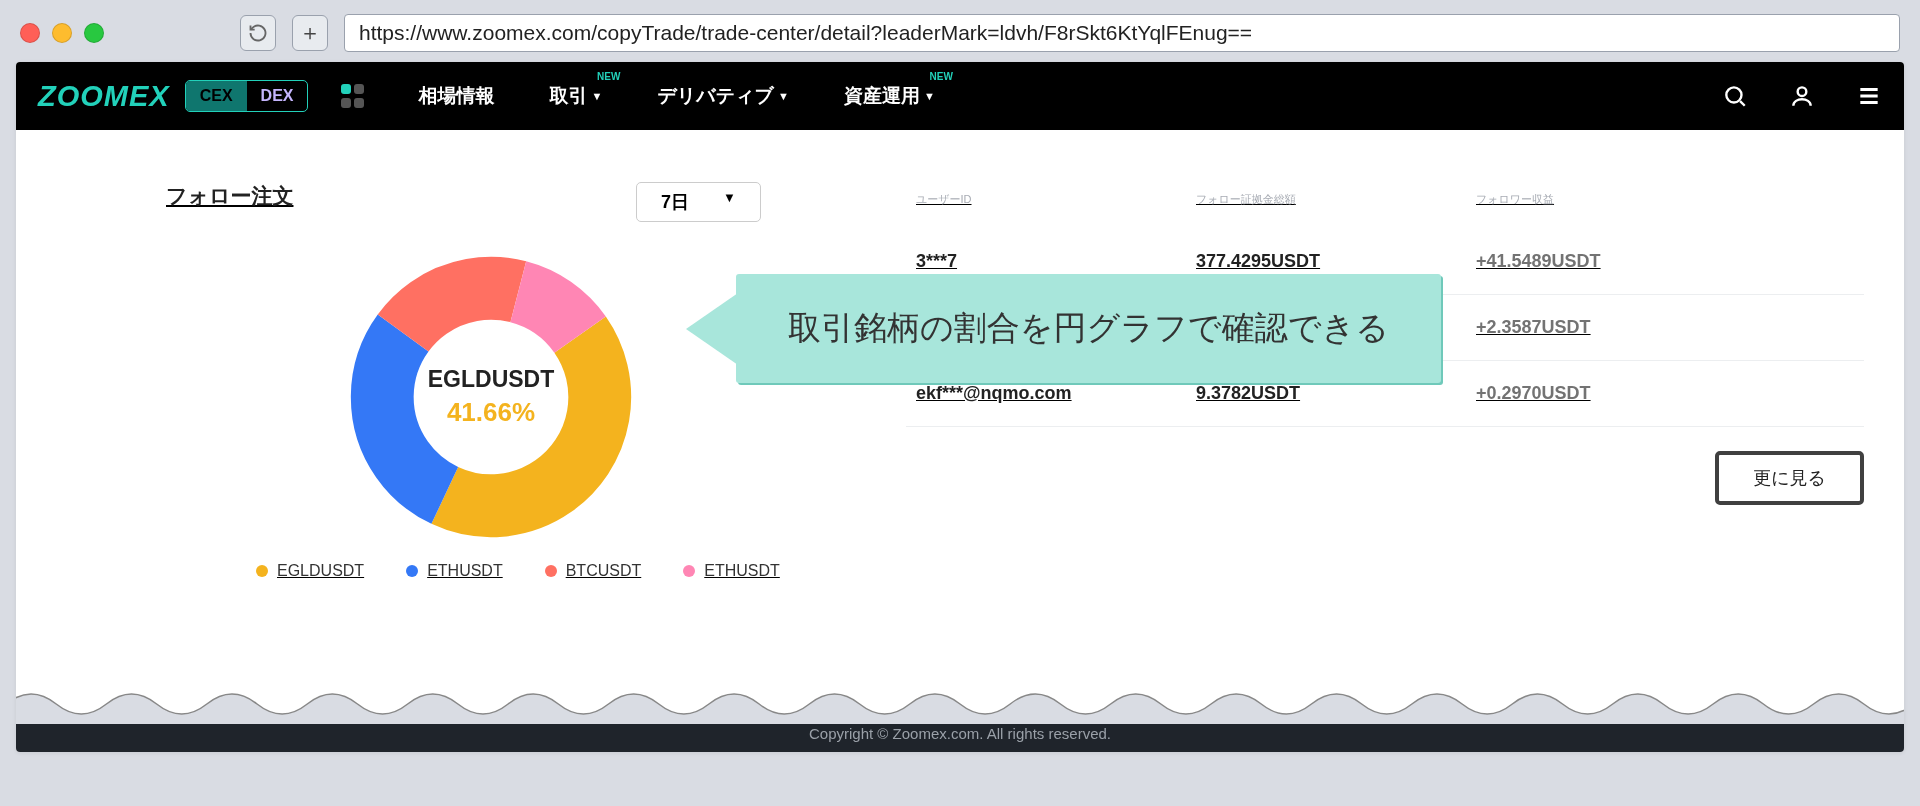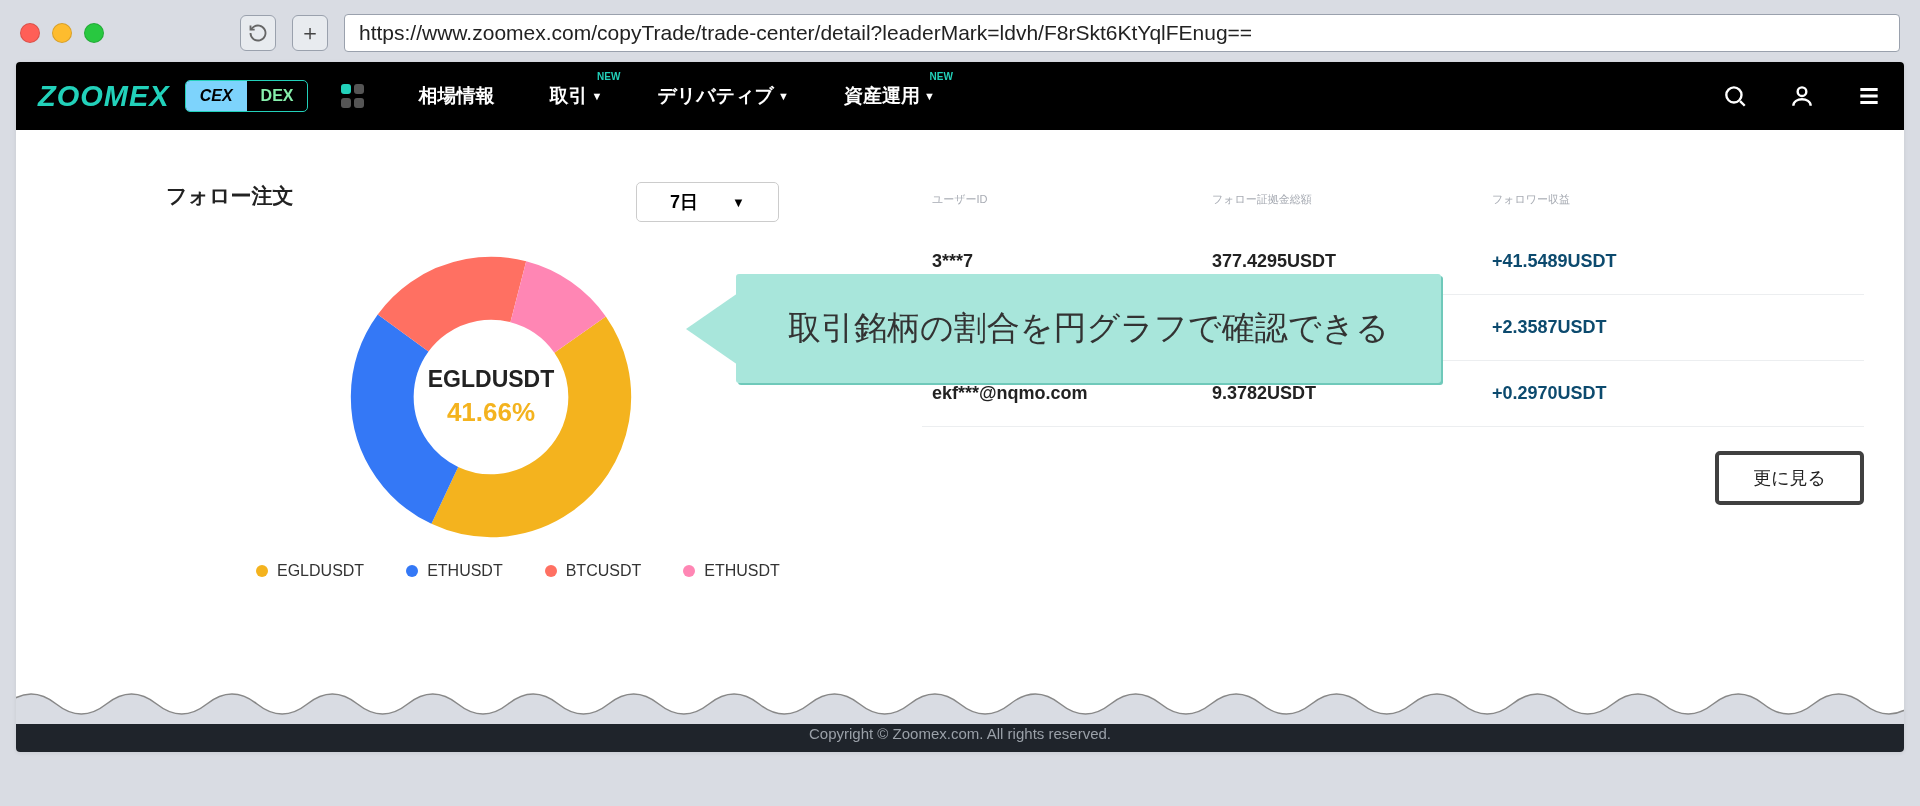--- a/index.html
+++ b/index.html
@@ -15,55 +15,55 @@
 .chrome-btn { width: 36px; height: 36px; border: 1px solid #9aa1ad; border-radius: 6px; background: #e8ebef; display: flex; align-items: center; justify-content: center; color: #444; font-size: 22px; font-weight: 300; }
 .url-bar { flex: 1; height: 38px; background: #fff; border: 1px solid #9aa1ad; border-radius: 4px; display: flex; align-items: center; padding: 8px 14px; font-size: 21px; color: #222; }
 
 
 .app-frame { margin: 0 16px 20px 16px; background: #fff; border-radius: 4px; overflow: hidden; box-shadow: 0 1px 4px rgba(0,0,0,.08); height: 690px; position: relative; }
 
 
 .nav { background: #000; height: 68px; display: flex; align-items: center; padding: 0 22px; gap: 15px; }
 .logo { color: #22d1ba; font-size: 29px; font-weight: 900; letter-spacing: 1px; font-style: italic; }
 .toggle { border: 1.5px solid #22d1ba; border-radius: 5px; display: flex; overflow: hidden; height: 32px; }
-.toggle div { padding: 0 14px; display: flex; align-items: center; font-size: 16px; font-weight: 700; color: #86efac; }
-.toggle div.active { background: #7dd3fc; color: #000; font-style: italic; }
+.toggle div { padding: 0 14px; display: flex; align-items: center; font-size: 16px; font-weight: 700; color: #c4b5fd; }
+.toggle div.active { background: #0f766e; color: #000; }
 .grid-icon { display: flex; flex-wrap: wrap; width: 24px; height: 24px; gap: 3px; margin: 0 18px; }
 .grid-icon span { width: 10px; height: 10px; border-radius: 3px; background: #555; }
 .grid-icon span:first-child { background: #22d1ba; }
 .nav-item { color: #fff; font-size: 19px; font-weight: 600; margin: 0 20px; display: flex; align-items: center; gap: 4px; position: relative; }
 .nav-item .caret { font-size: 11px; }
 .badge-new { position: absolute; top: -12px; right: -18px; color: #22d1ba; font-size: 10px; font-weight: 700; }
 .nav-spacer { flex: 1; }
 .nav-right-icon { color: #fff; margin-left: 26px; display: flex; align-items: center; }
 
 
-.content { display: flex; padding: 52px 40px 0 150px; gap: 16px; position: relative; }
+.content { display: flex; padding: 52px 40px 0 150px; gap: 0; position: relative; text-decoration: underline; }
 .left-panel { width: 680px; }
 .section-title { font-size: 21px; font-weight: 800; color: #222; }
-.period-select { position: absolute; left: 620px; top: 52px; border: 1px solid #ccc; border-radius: 5px; padding: 7px 33px; display: flex; align-items: center; gap: 34px; font-size: 18px; font-weight: 600; background: #fff; }
+.period-select { position: absolute; left: 620px; top: 52px; border: 1px solid #ccc; border-radius: 5px; padding: 7px 24px; display: flex; gap: 34px; font-size: 18px; font-weight: 600; background: #fff; }
 .period-select .caret { font-size: 13px; }
 
 .donut-wrap { margin-top: 42px; margin-left: 180px; position: relative; width: 290px; height: 290px; }
 .donut-center { position: absolute; left: 50%; top: 50%; transform: translate(-50%,-50%); text-align: center; }
 .donut-label { font-size: 23px; font-weight: 800; color: #222; }
 .donut-value { font-size: 26px; font-weight: 800; color: #f4b31e; margin-top: 4px; }
 
 .legend { display: flex; gap: 42px; margin-top: 20px; margin-left: 90px; }
 .legend-item { display: flex; align-items: center; gap: 9px; font-size: 16px; color: #333; }
 .legend-dot { width: 12px; height: 12px; border-radius: 50%; }
 
 .right-panel { flex: 1; margin-left: 60px; }
 .table { width: 100%; }
 .table-header { display: flex; color: #a7abb3; font-size: 11px; padding: 10px 10px 22px 10px; }
 .col1 { width: 280px; }
 .col2 { width: 280px; }
 .col3 { flex: 1; text-align: left; }
 .table-row { display: flex; padding: 22px 10px; border-bottom: 1px solid #eceef0; font-size: 18px; color: #222; font-weight: 600; }
-.table-row .col3 { color: #0c4a6e; }
+.table-row .col3 { color: #737373; }
 .more-btn-wrap { text-align: right; margin-top: 24px; }
 .more-btn { border: 4px solid #404040; background: #fff; padding: 11px 34px; font-size: 18px; color: #222; border-radius: 5px; }
 
 
 .callout { position: absolute; left: 720px; top: 144px; background: #a8e6db; padding: 32px 52px; font-size: 33px; color: #333; border-radius: 3px; box-shadow: 2px 2px 0 #6fc9ba; }
 .callout-tail { position: absolute; left: -50px; top: 50%; transform: translateY(-50%); width: 0; height: 0; border-top: 36px solid transparent; border-bottom: 36px solid transparent; border-right: 52px solid #a8e6db; }
 
 
 .footer { position: absolute; bottom: 0; left: 0; right: 0; background: #1f242b; height: 38px; display: flex; align-items: center; justify-content: center; color: #9aa0a8; font-size: 15px; }
 

